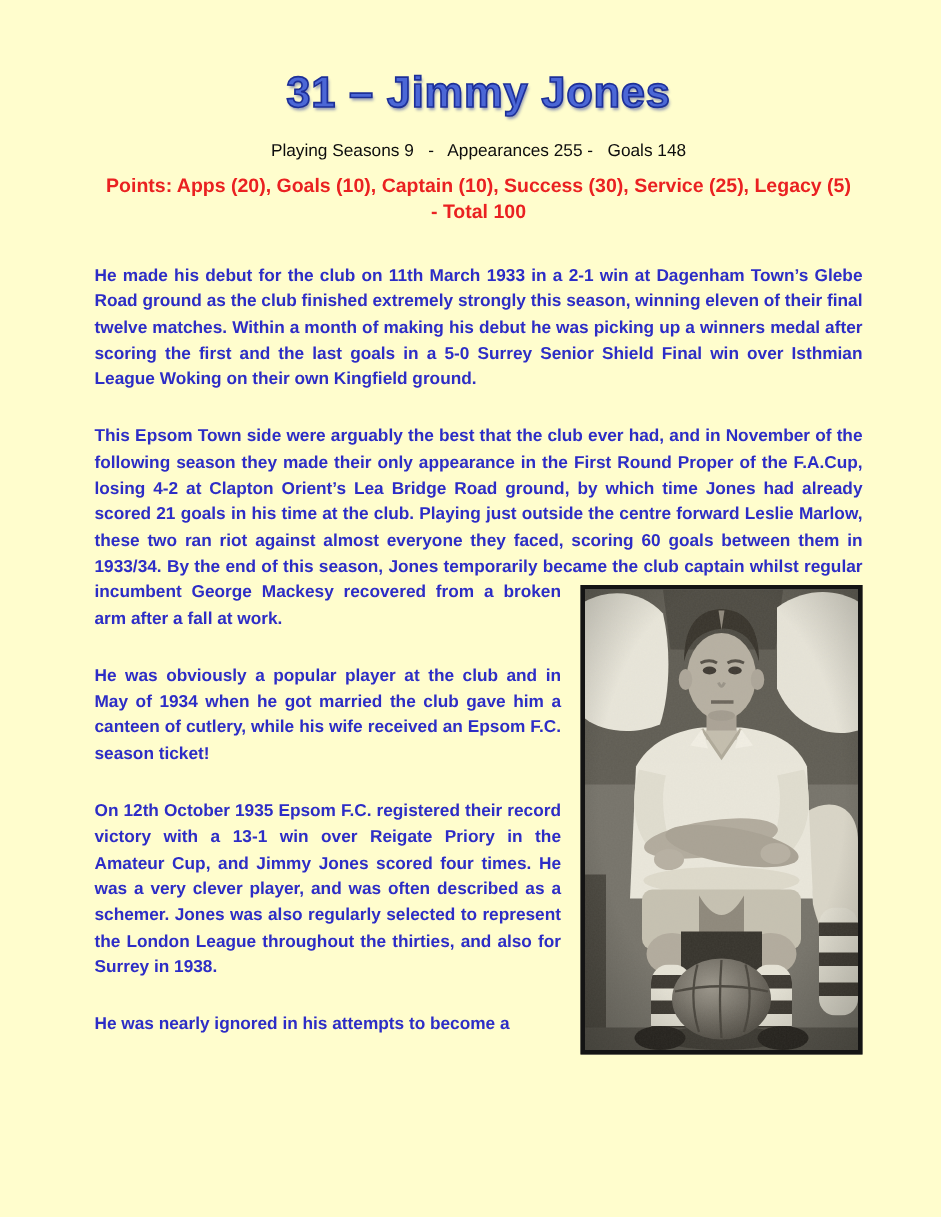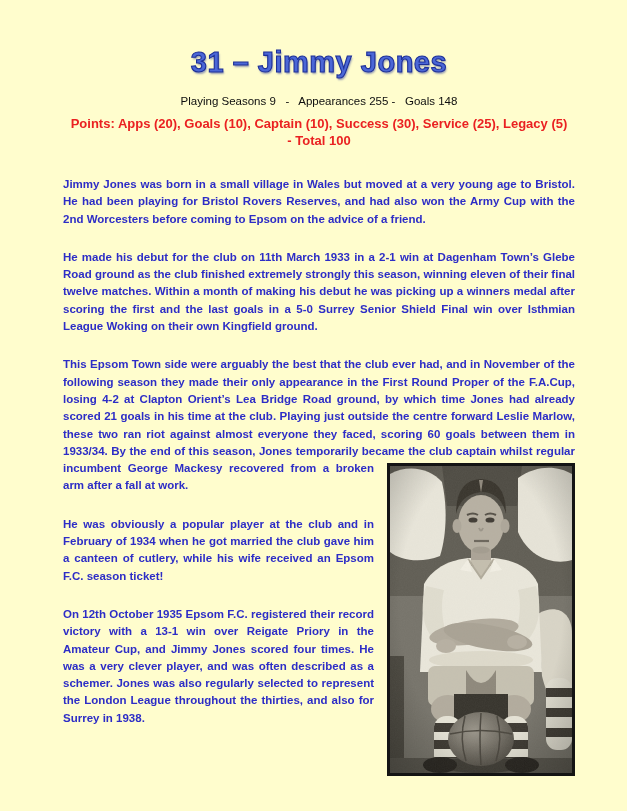--- a/index.html
+++ b/index.html
@@ -68,21 +68,20 @@
 <div class="page">
 
   <h1 class="doc-title">31 – Jimmy Jones</h1>
 
   <p class="stats-line">Playing Seasons 9   -   Appearances 255 -   Goals 148</p>
 
   <p class="points-line">Points: Apps (20), Goals (10), Captain (10), Success (30), Service (25), Legacy (5) - Total 100</p>
 
   <div class="body-text">
 
-    <p>Jimmy Jones was born in a small village in Wales but moved at a very young age to Bristol. He had been playing for Bristol Rovers Reserves, and had also won the Army Cup with the 2nd Worcesters before coming to Epsom on the advice of a friend.</p>
 
     <p>He made his debut for the club on 11th March 1933 in a 2-1 win at Dagenham Town’s Glebe Road ground as the club finished extremely strongly this season, winning eleven of their final twelve matches. Within a month of making his debut he was picking up a winners medal after scoring the first and the last goals in a 5-0 Surrey Senior Shield Final win over Isthmian League Woking on their own Kingfield ground.</p>
 
     <p><span>This Epsom Town side were arguably the best that the club ever had, and in November of the following season they made their only appearance in the First Round Proper of the F.A.Cup, losing 4-2 at Clapton Orient’s Lea Bridge Road ground, by which time Jones had already scored 21 goals in his time at the club. Playing just outside the centre forward Leslie Marlow, these two ran riot against almost everyone they faced, scoring 60 goals between them in 1933/34. By the end of this season, Jones temporarily became the club captain whilst regular incumbent George</span>
       <span class="photo-float">
         <svg width="182" height="307" viewBox="0 0 182 307" xmlns="http://www.w3.org/2000/svg">
           <defs>
             <radialGradient id="ballg" cx="40%" cy="35%" r="75%">
               <stop offset="0" stop-color="#9a958a"></stop>
               <stop offset="1" stop-color="#4e4a42"></stop>
@@ -179,19 +178,20 @@
           <path d="M91,247 Q89,273 91,299" stroke="#4a463e" stroke-width="1.5" fill="none"></path>
           <path d="M107,250 Q113,273 106,295" stroke="#4a463e" stroke-width="1.5" fill="none"></path>
           <path d="M60,268 Q91,261 122,268" stroke="#4a463e" stroke-width="1.5" fill="none"></path>
 
           <rect width="182" height="307" filter="url(#grain)" opacity="0.16"></rect>
           <rect width="182" height="307" fill="url(#vign)"></rect>
         </svg>
       </span>
       <span>Mackesy recovered from a broken arm after a fall at work.</span></p>
 
-    <p>He was obviously a popular player at the club and in February of 1934 when he got married the club gave him a canteen of cutlery, while his wife received an Epsom F.C. season ticket!</p>
+    <p>He was obviously a popular player at the club and in May of 1934 when he got married the club gave him a canteen of cutlery, while his wife received an Epsom F.C. season ticket!</p>
 
     <p>On 12th October 1935 Epsom F.C. registered their record victory with a 13-1 win over Reigate Priory in the Amateur Cup, and Jimmy Jones scored four times. He was a very clever player, and was often described as a schemer. Jones was also regularly selected to represent the London League throughout the thirties, and also for Surrey in 1938.</p>
 
+    <p>He was nearly ignored in his attempts to become a</p>
 
   </div>
 </div>
 
 </body></html>

